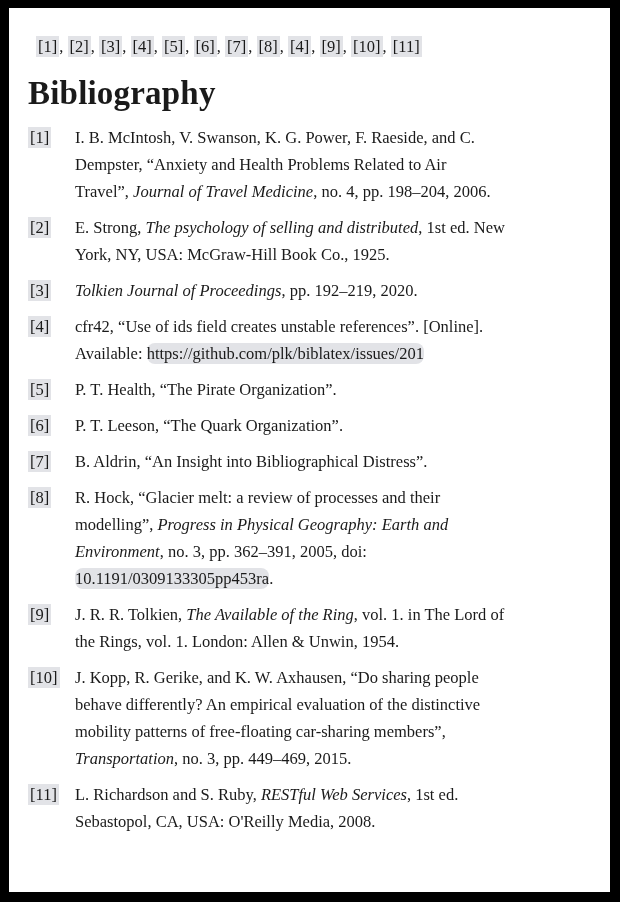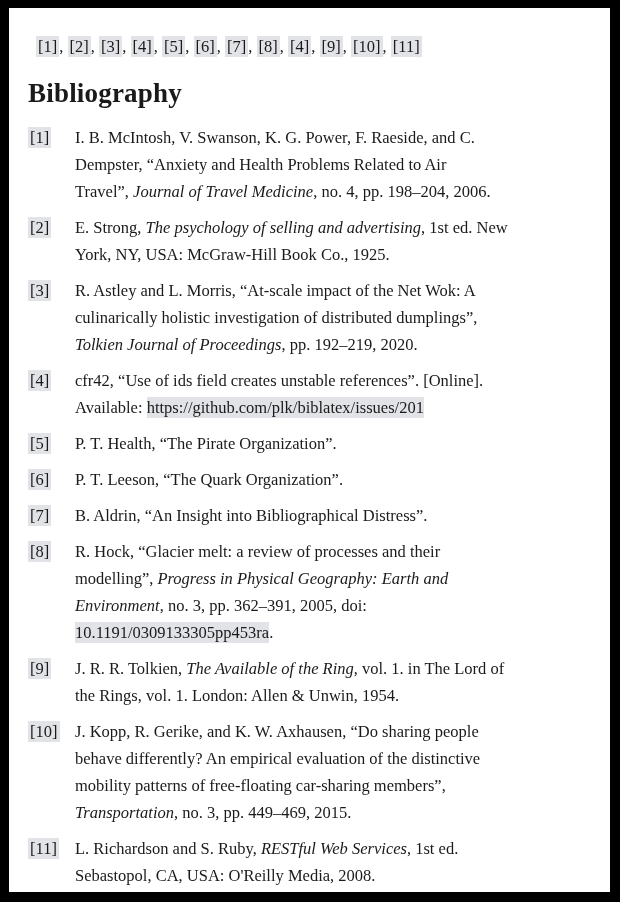--- a/index.html
+++ b/index.html
@@ -28,21 +28,21 @@
     margin:8px;
     font-size:16.5px;
     line-height:22px;
     white-space:nowrap;
   }
   .cite-link{
     background:var(--hl);
     padding:1px 2px;
   }
   h1{
-    font-size:27px;
+    font-size:33px;
     font-weight:bold;
     margin:20px 0 16px 0;
     line-height:30px;
     letter-spacing:.2px;
   }
   .entries{width:100%;}
   .entry{
     display:flex;
     align-items:flex-start;
     font-size:16.5px;
@@ -59,47 +59,46 @@
   }
   .txt{
     flex:1 1 auto;
     min-width:0;
     white-space:pre-wrap;
   }
   .seg-italic{font-style:italic;}
   .seg-link{
     background:var(--hl);
     padding:1px 0;
+    border-radius:8px;
   }
 </style>
 </head>
 <body>
 
 <div class="page">
   <p class="cite-line"><span class="cite-link">[1]</span>, <span class="cite-link">[2]</span>, <span class="cite-link">[3]</span>, <span class="cite-link">[4]</span>, <span class="cite-link">[5]</span>, <span class="cite-link">[6]</span>, <span class="cite-link">[7]</span>, <span class="cite-link">[8]</span>, <span class="cite-link">[4]</span>, <span class="cite-link">[9]</span>, <span class="cite-link">[10]</span>, <span class="cite-link">[11]</span></p>
   <h1>Bibliography</h1>
   <div class="entries">
   <div class="entry">
     <span class="lblcol"><span class="lbl">[1]</span></span>
     <div class="txt"><span class="seg-normal">I. B. McIntosh, V. Swanson, K. G. Power, F. Raeside, and C.
 Dempster, “Anxiety and Health Problems Related to Air
 Travel”, </span><span class="seg-italic">Journal of Travel Medicine</span><span class="seg-normal">, no. 4, pp. 198–204, 2006.</span></div>
   </div>
 
   <div class="entry">
     <span class="lblcol"><span class="lbl">[2]</span></span>
-    <div class="txt"><span class="seg-normal">E. Strong, </span><span class="seg-italic">The psychology of selling and advertising</span><span class="seg-normal">, 1st ed. New
+    <div class="txt"><span class="seg-normal">E. Strong, </span><span class="seg-italic">The psychology of selling and distributed</span><span class="seg-normal">, 1st ed. New
 York, NY, USA: McGraw-Hill Book Co., 1925.</span></div>
   </div>
 
   <div class="entry">
     <span class="lblcol"><span class="lbl">[3]</span></span>
-    <div class="txt"><span class="seg-normal">R. Astley and L. Morris, “At-scale impact of the Net Wok: A
-culinarically holistic investigation of distributed dumplings”,
-</span><span class="seg-italic">Tolkien Journal of Proceedings</span><span class="seg-normal">, pp. 192–219, 2020.</span></div>
+    <div class="txt"><span class="seg-italic">Tolkien Journal of Proceedings</span><span class="seg-normal">, pp. 192–219, 2020.</span></div>
   </div>
 
   <div class="entry">
     <span class="lblcol"><span class="lbl">[4]</span></span>
     <div class="txt"><span class="seg-normal">cfr42, “Use of ids field creates unstable references”. [Online].
 Available: </span><span class="seg-link">https://github.com/plk/biblatex/issues/201</span></div>
   </div>
 
   <div class="entry">
     <span class="lblcol"><span class="lbl">[5]</span></span>

